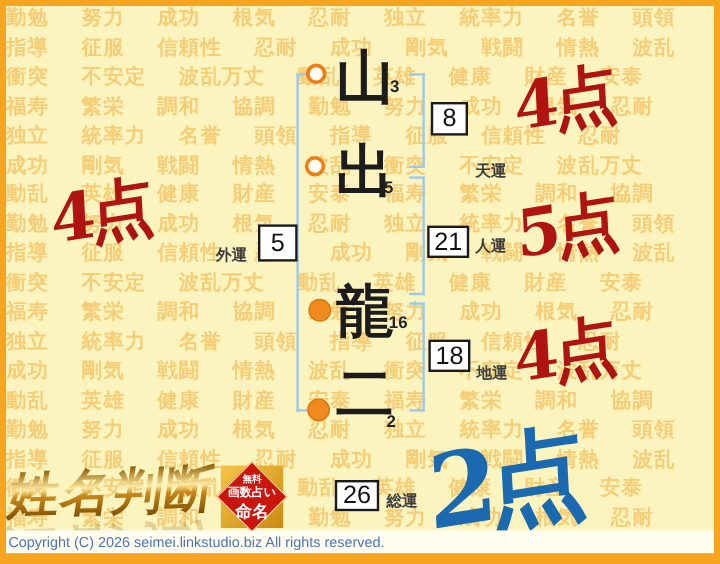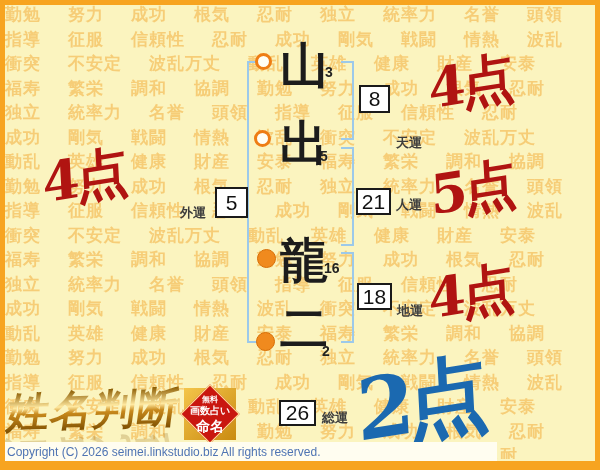--- a/index.html
+++ b/index.html
@@ -90,21 +90,21 @@
     background:linear-gradient(135deg,#f4c54a,#c98a10); }
   .seal-diamond { position:absolute; left:5px; top:5px; width:42px; height:42px;
     background:#C9160F; border:1px solid #ffd b; transform:rotate(45deg); border:1px solid #ffdf9a; }
   .seal-text { position:absolute; left:0; top:7px; width:52px; text-align:center; z-index:8;
     color:#ffffff; font-weight:bold; line-height:1.25; }
   .seal-line-0 { font-size:8px; }
   .seal-line-1 { font-size:10px; }
   .seal-line-2 { font-size:14px; }
 
   
-  .copy-strip { position:absolute; left:0px; top:442px; width:497px; height:19px;
+  .copy-strip { position:absolute; left:0px; top:442px; width:600px; height:19px;
     background:#FFFDF0; z-index:8; display:flex; align-items:center; }
   .copy-text { margin-left:7px; font-size:12px; color:#4F74B3; }
 </style>
 </head>
 <body>
 
 <div class="frame">
 
   <div class="bg-words"><span class="bgw">勤勉</span><span class="bgw">努力</span><span class="bgw">成功</span><span class="bgw">根気</span><span class="bgw">忍耐</span><span class="bgw">独立</span><span class="bgw">統率力</span><span class="bgw">名誉</span><span class="bgw">頭領</span><span class="bgw">指導</span><span class="bgw">征服</span><span class="bgw">信頼性</span><span class="bgw">忍耐</span><span class="bgw">成功</span><span class="bgw">剛気</span><span class="bgw">戦闘</span><span class="bgw">情熱</span><span class="bgw">波乱</span><span class="bgw">衝突</span><span class="bgw">不安定</span><span class="bgw">波乱万丈</span><span class="bgw">動乱</span><span class="bgw">英雄</span><span class="bgw">健康</span><span class="bgw">財産</span><span class="bgw">安泰</span><span class="bgw">福寿</span><span class="bgw">繁栄</span><span class="bgw">調和</span><span class="bgw">協調</span><span class="bgw">勤勉</span><span class="bgw">努力</span><span class="bgw">成功</span><span class="bgw">根気</span><span class="bgw">忍耐</span><span class="bgw">独立</span><span class="bgw">統率力</span><span class="bgw">名誉</span><span class="bgw">頭領</span><span class="bgw">指導</span><span class="bgw">征服</span><span class="bgw">信頼性</span><span class="bgw">忍耐</span><span class="bgw">成功</span><span class="bgw">剛気</span><span class="bgw">戦闘</span><span class="bgw">情熱</span><span class="bgw">波乱</span><span class="bgw">衝突</span><span class="bgw">不安定</span><span class="bgw">波乱万丈</span><span class="bgw">動乱</span><span class="bgw">英雄</span><span class="bgw">健康</span><span class="bgw">財産</span><span class="bgw">安泰</span><span class="bgw">福寿</span><span class="bgw">繁栄</span><span class="bgw">調和</span><span class="bgw">協調</span><span class="bgw">勤勉</span><span class="bgw">努力</span><span class="bgw">成功</span><span class="bgw">根気</span><span class="bgw">忍耐</span><span class="bgw">独立</span><span class="bgw">統率力</span><span class="bgw">名誉</span><span class="bgw">頭領</span><span class="bgw">指導</span><span class="bgw">征服</span><span class="bgw">信頼性</span><span class="bgw">忍耐</span><span class="bgw">成功</span><span class="bgw">剛気</span><span class="bgw">戦闘</span><span class="bgw">情熱</span><span class="bgw">波乱</span><span class="bgw">衝突</span><span class="bgw">不安定</span><span class="bgw">波乱万丈</span><span class="bgw">動乱</span><span class="bgw">英雄</span><span class="bgw">健康</span><span class="bgw">財産</span><span class="bgw">安泰</span><span class="bgw">福寿</span><span class="bgw">繁栄</span><span class="bgw">調和</span><span class="bgw">協調</span><span class="bgw">勤勉</span><span class="bgw">努力</span><span class="bgw">成功</span><span class="bgw">根気</span><span class="bgw">忍耐</span><span class="bgw">独立</span><span class="bgw">統率力</span><span class="bgw">名誉</span><span class="bgw">頭領</span><span class="bgw">指導</span><span class="bgw">征服</span><span class="bgw">信頼性</span><span class="bgw">忍耐</span><span class="bgw">成功</span><span class="bgw">剛気</span><span class="bgw">戦闘</span><span class="bgw">情熱</span><span class="bgw">波乱</span><span class="bgw">衝突</span><span class="bgw">不安定</span><span class="bgw">波乱万丈</span><span class="bgw">動乱</span><span class="bgw">英雄</span><span class="bgw">健康</span><span class="bgw">財産</span><span class="bgw">安泰</span><span class="bgw">福寿</span><span class="bgw">繁栄</span><span class="bgw">調和</span><span class="bgw">協調</span><span class="bgw">勤勉</span><span class="bgw">努力</span><span class="bgw">成功</span><span class="bgw">根気</span><span class="bgw">忍耐</span><span class="bgw">独立</span><span class="bgw">統率力</span><span class="bgw">名誉</span><span class="bgw">頭領</span><span class="bgw">指導</span><span class="bgw">征服</span><span class="bgw">信頼性</span><span class="bgw">忍耐</span><span class="bgw">成功</span><span class="bgw">剛気</span><span class="bgw">戦闘</span><span class="bgw">情熱</span><span class="bgw">波乱</span><span class="bgw">衝突</span><span class="bgw">不安定</span><span class="bgw">波乱万丈</span><span class="bgw">動乱</span><span class="bgw">英雄</span><span class="bgw">健康</span><span class="bgw">財産</span><span class="bgw">安泰</span><span class="bgw">福寿</span><span class="bgw">繁栄</span><span class="bgw">調和</span><span class="bgw">協調</span><span class="bgw">勤勉</span><span class="bgw">努力</span><span class="bgw">成功</span><span class="bgw">根気</span><span class="bgw">忍耐</span><span class="bgw">独立</span><span class="bgw">統率力</span><span class="bgw">名誉</span><span class="bgw">頭領</span><span class="bgw">指導</span><span class="bgw">征服</span><span class="bgw">信頼性</span><span class="bgw">忍耐</span></div>
 

